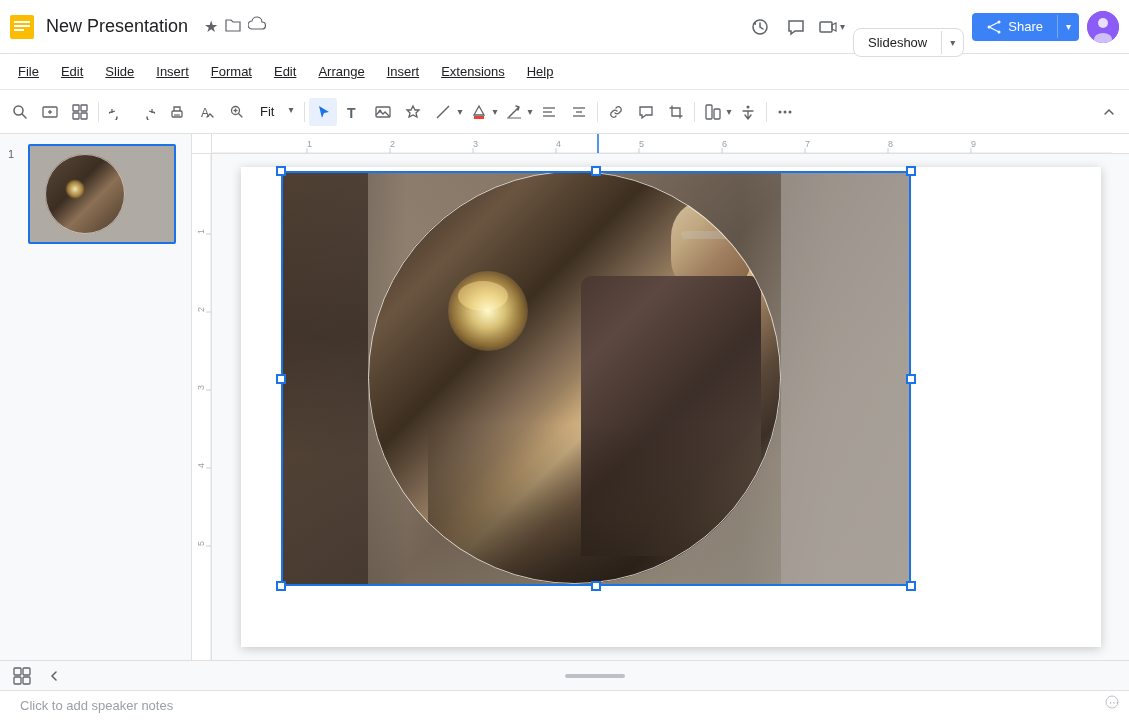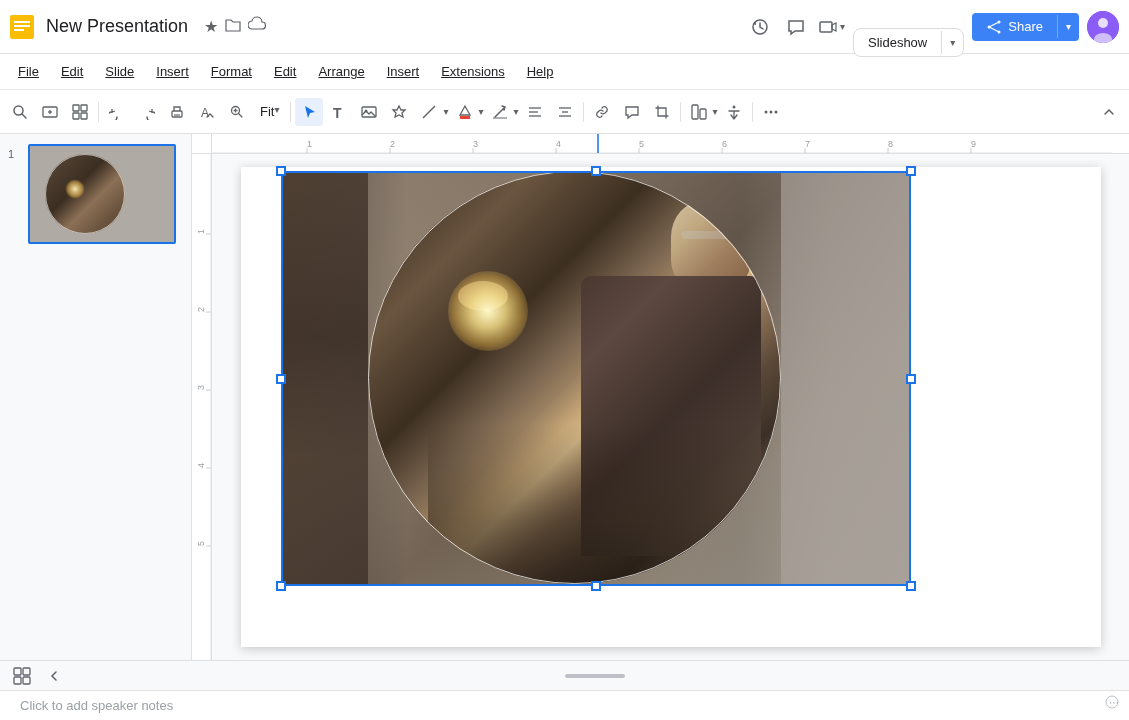--- a/index.html
+++ b/index.html
@@ -22,21 +22,21 @@
     #avatar { width: 32px; height: 32px; border-radius: 50%; background: #8b5cf6; display: flex; align-items: center; justify-content: center; color: #fff; font-size: 13px; cursor: pointer; overflow: hidden; }
 
     
     #menu-bar { display: flex; align-items: center; height: 36px; background: #fff; padding: 0 8px; gap: 2px; border-bottom: 1px solid #e8e8e8; }
     .menu-item { padding: 4px 10px; font-size: 13px; color: #202124; cursor: pointer; border-radius: 3px; white-space: nowrap; text-decoration: underline; }
 
     
     #toolbar { display: flex; align-items: center; height: 44px; background: #fff; padding: 0 6px; gap: 2px; border-bottom: 1px solid #e0e0e0; }
     .tb-btn { width: 28px; height: 28px; display: flex; align-items: center; justify-content: center; border-radius: 3px; cursor: pointer; color: #5f6368; font-size: 14px; flex-shrink: 0; }
     .tb-separator { width: 1px; height: 20px; background: #e0e0e0; margin: 0 2px; flex-shrink: 0; }
-    .tb-select { display: flex; align-items: flex-start; gap: 0; border: 1px solid transparent; border-radius: 3px; padding: 2px 6px; cursor: pointer; font-size: 13px; color: #202124; }
+    .tb-select { display: flex; align-items: flex-start; gap: 14px; border: 1px solid transparent; border-radius: 3px; padding: 2px 6px; cursor: pointer; font-size: 13px; color: #202124; }
     .tb-dropdown-arrow { font-size: 10px; color: #5f6368; }
     .tb-active { background: #e8f0fe; }
 
     
     #slides-panel { width: 192px; background: #f8f9fa; border-right: 1px solid #e0e0e0; padding: 10px 8px; overflow-y: auto; }
     .slide-item { display: flex; align-items: flex-start; gap: 6px; margin-bottom: 8px; cursor: pointer; }
     .slide-number { font-size: 11px; color: #5f6368; min-width: 14px; margin-top: 4px; }
     .slide-thumb { width: 148px; height: 100px; border: 2px solid #1a73e8; border-radius: 2px; overflow: hidden; background: #ccc; position: relative; display: flex; align-items: center; justify-content: center; }
 
     

